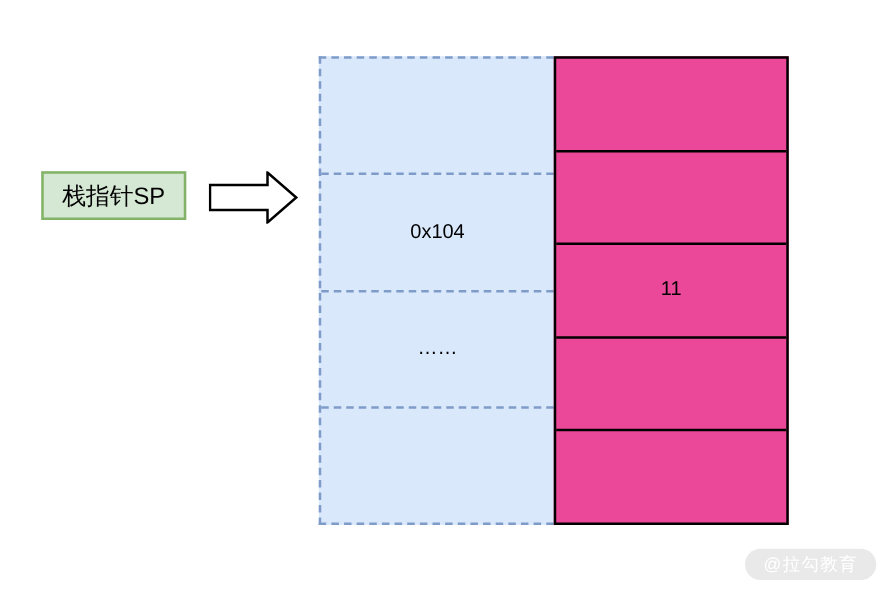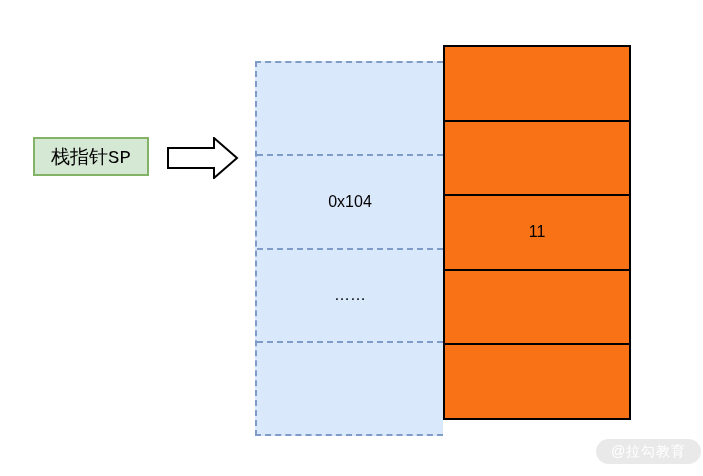--- a/index.html
+++ b/index.html
@@ -26,37 +26,36 @@
     width: 112px;
     height: 35px;
     background: var(--label-fill, #d5e8d4);
     border: 2px solid var(--label-stroke, #82b366);
     display: flex;
     align-items: center;
     justify-content: center;
     font-size: 19px;
     color: #000000;
     box-sizing: content-box;
-    font-family: Liberation Mono, monospace;
   }
 
   
   .arrow {
     position: absolute;
     left: 167px;
     top: 137px;
     width: 72px;
     height: 42px;
   }
 
   
   .addr-col {
     position: absolute;
     left: 255px;
-    top: 61px;
+    top: 45px;
     width: 188px;
     height: 375px;
     background: var(--addr-fill, #dae8fc);
     border-top: 2px dashed var(--addr-stroke, #7f9cc9);
     border-left: 2px dashed var(--addr-stroke, #7f9cc9);
     border-bottom: 2px dashed var(--addr-stroke, #7f9cc9);
     box-sizing: border-box;
     display: flex;
     flex-direction: column;
   }
@@ -71,21 +70,21 @@
   }
   .addr-col .cell:last-child { border-bottom: none; }
 
   
   .value-col {
     position: absolute;
     left: 443px;
     top: 45px;
     width: 188px;
     height: 375px;
-    background: #f97316;
+    background: #ec4899;
     border: 2px solid var(--table-stroke, #000000);
     box-sizing: border-box;
     display: flex;
     flex-direction: column;
   }
   .value-col .cell {
     flex: 1 1 0;
     border-bottom: 2px solid var(--table-stroke, #000000);
     display: flex;
     align-items: center;

